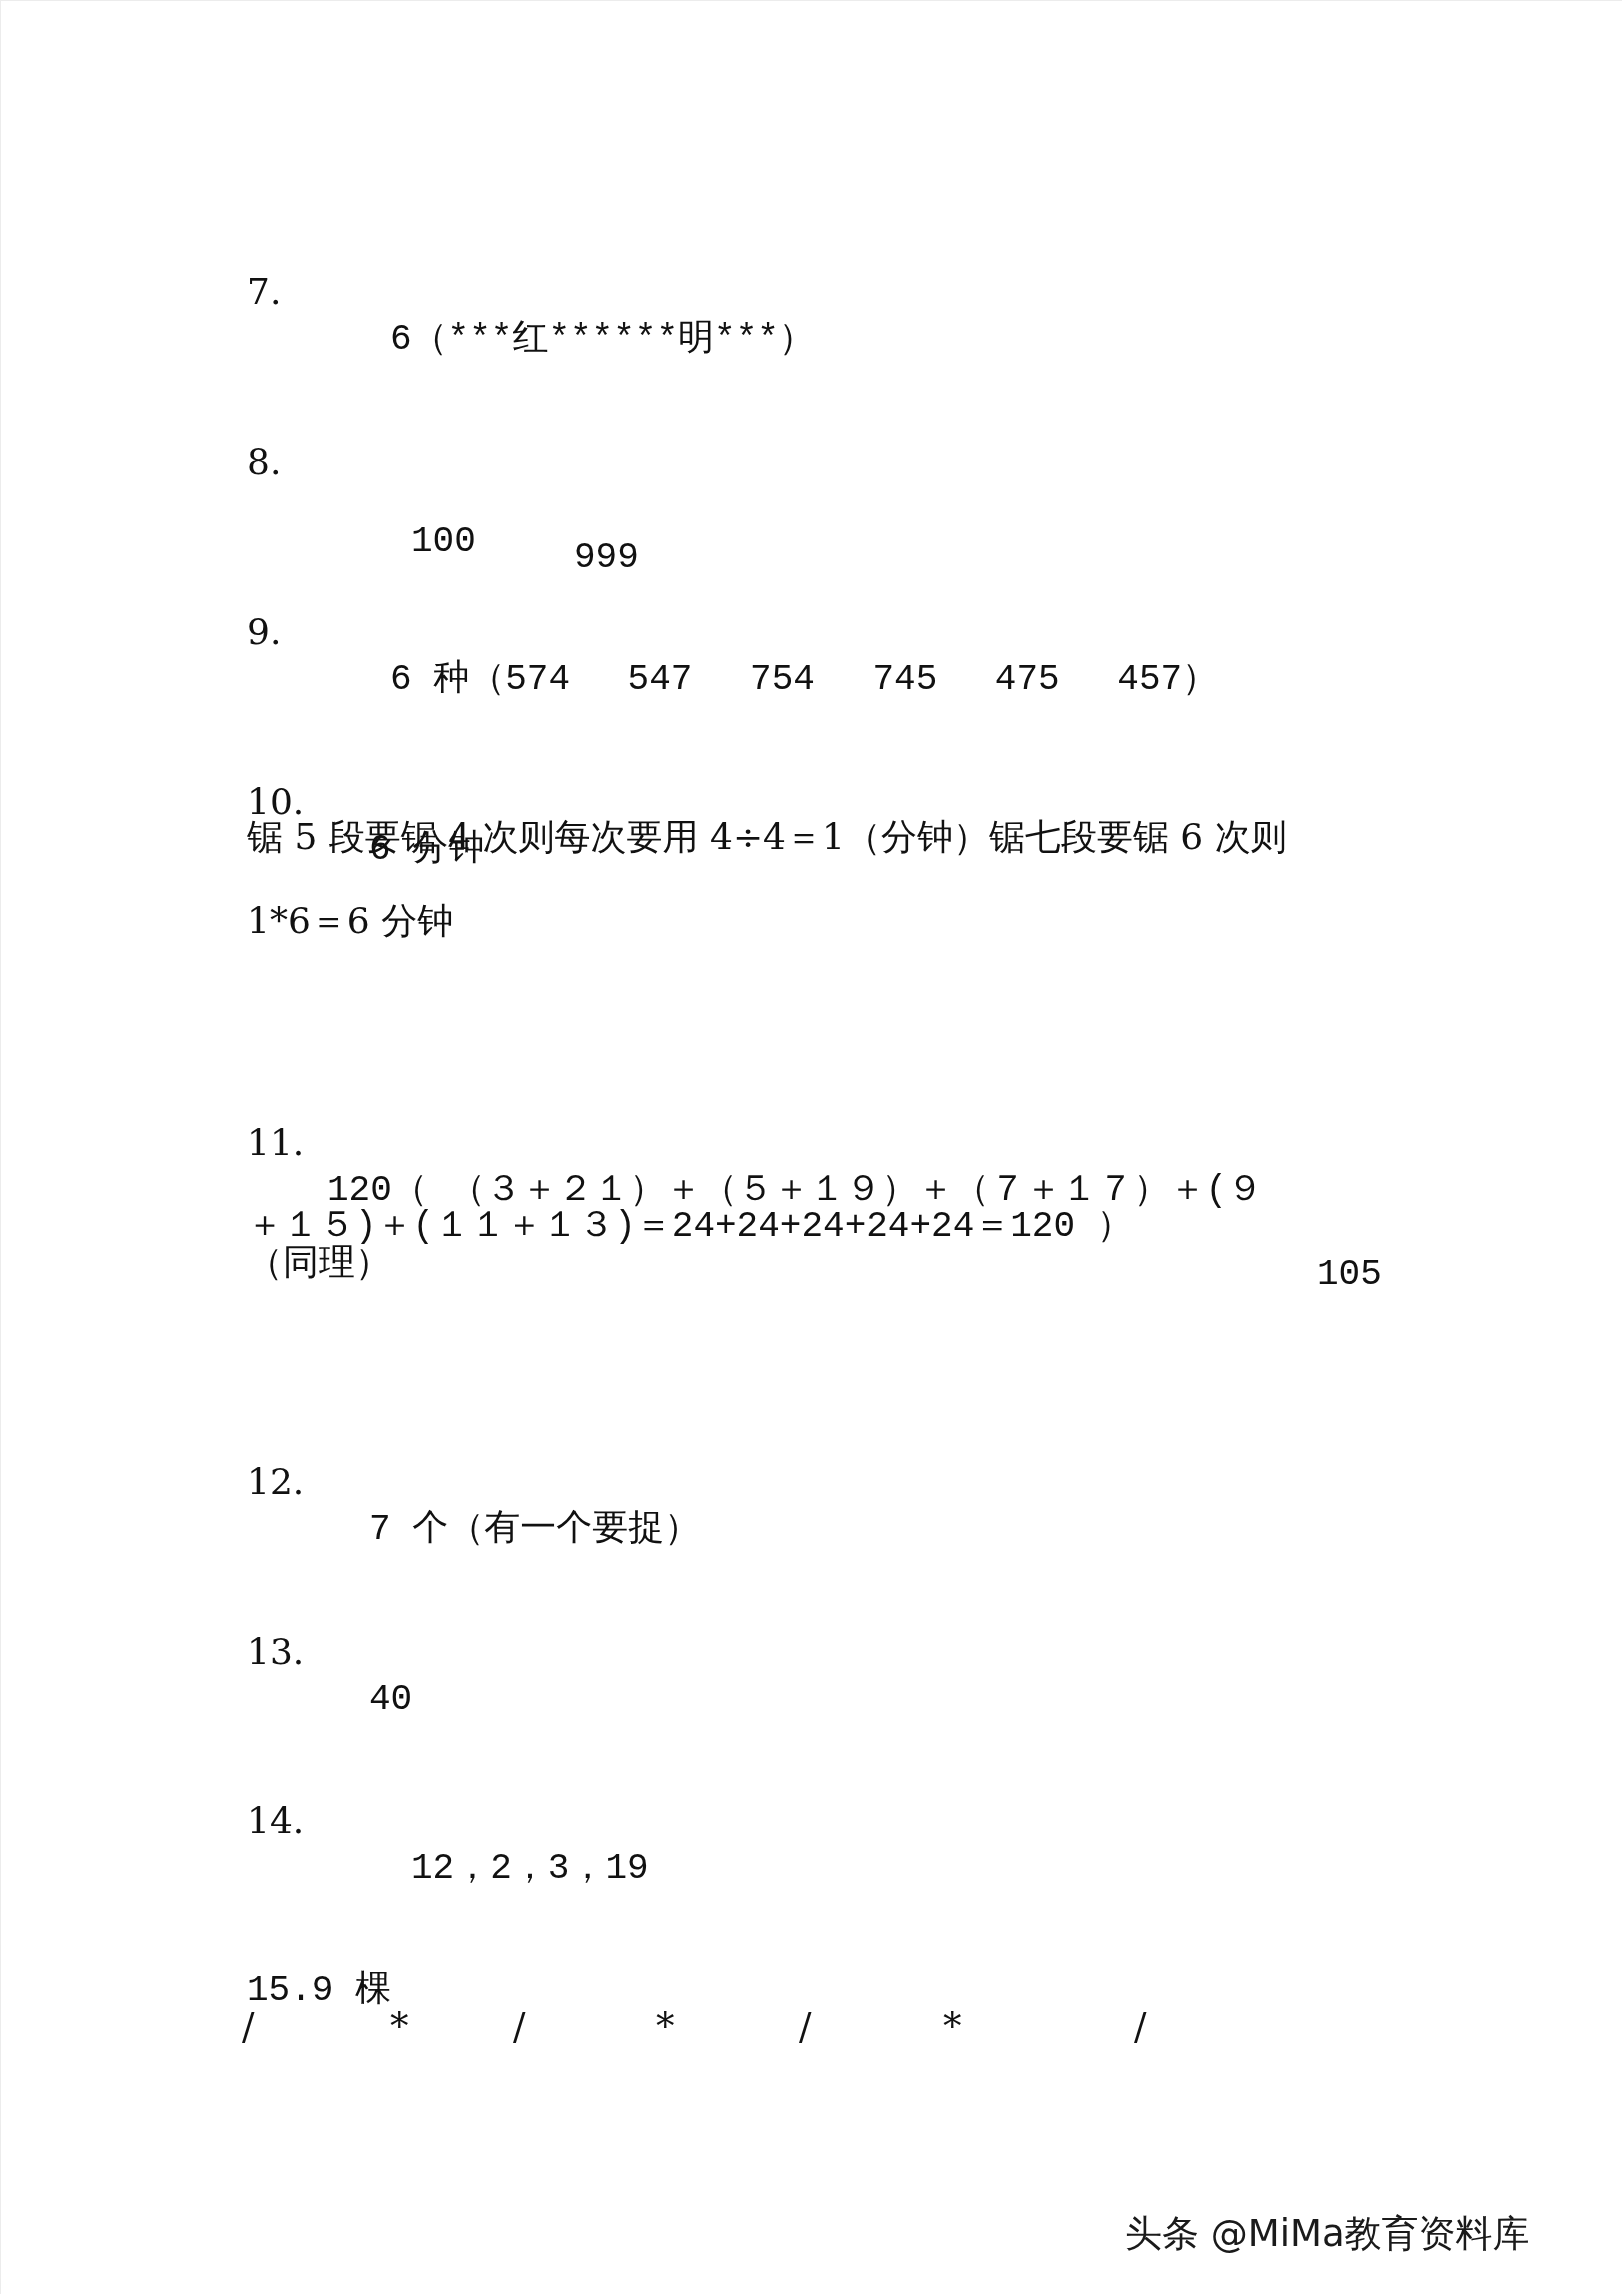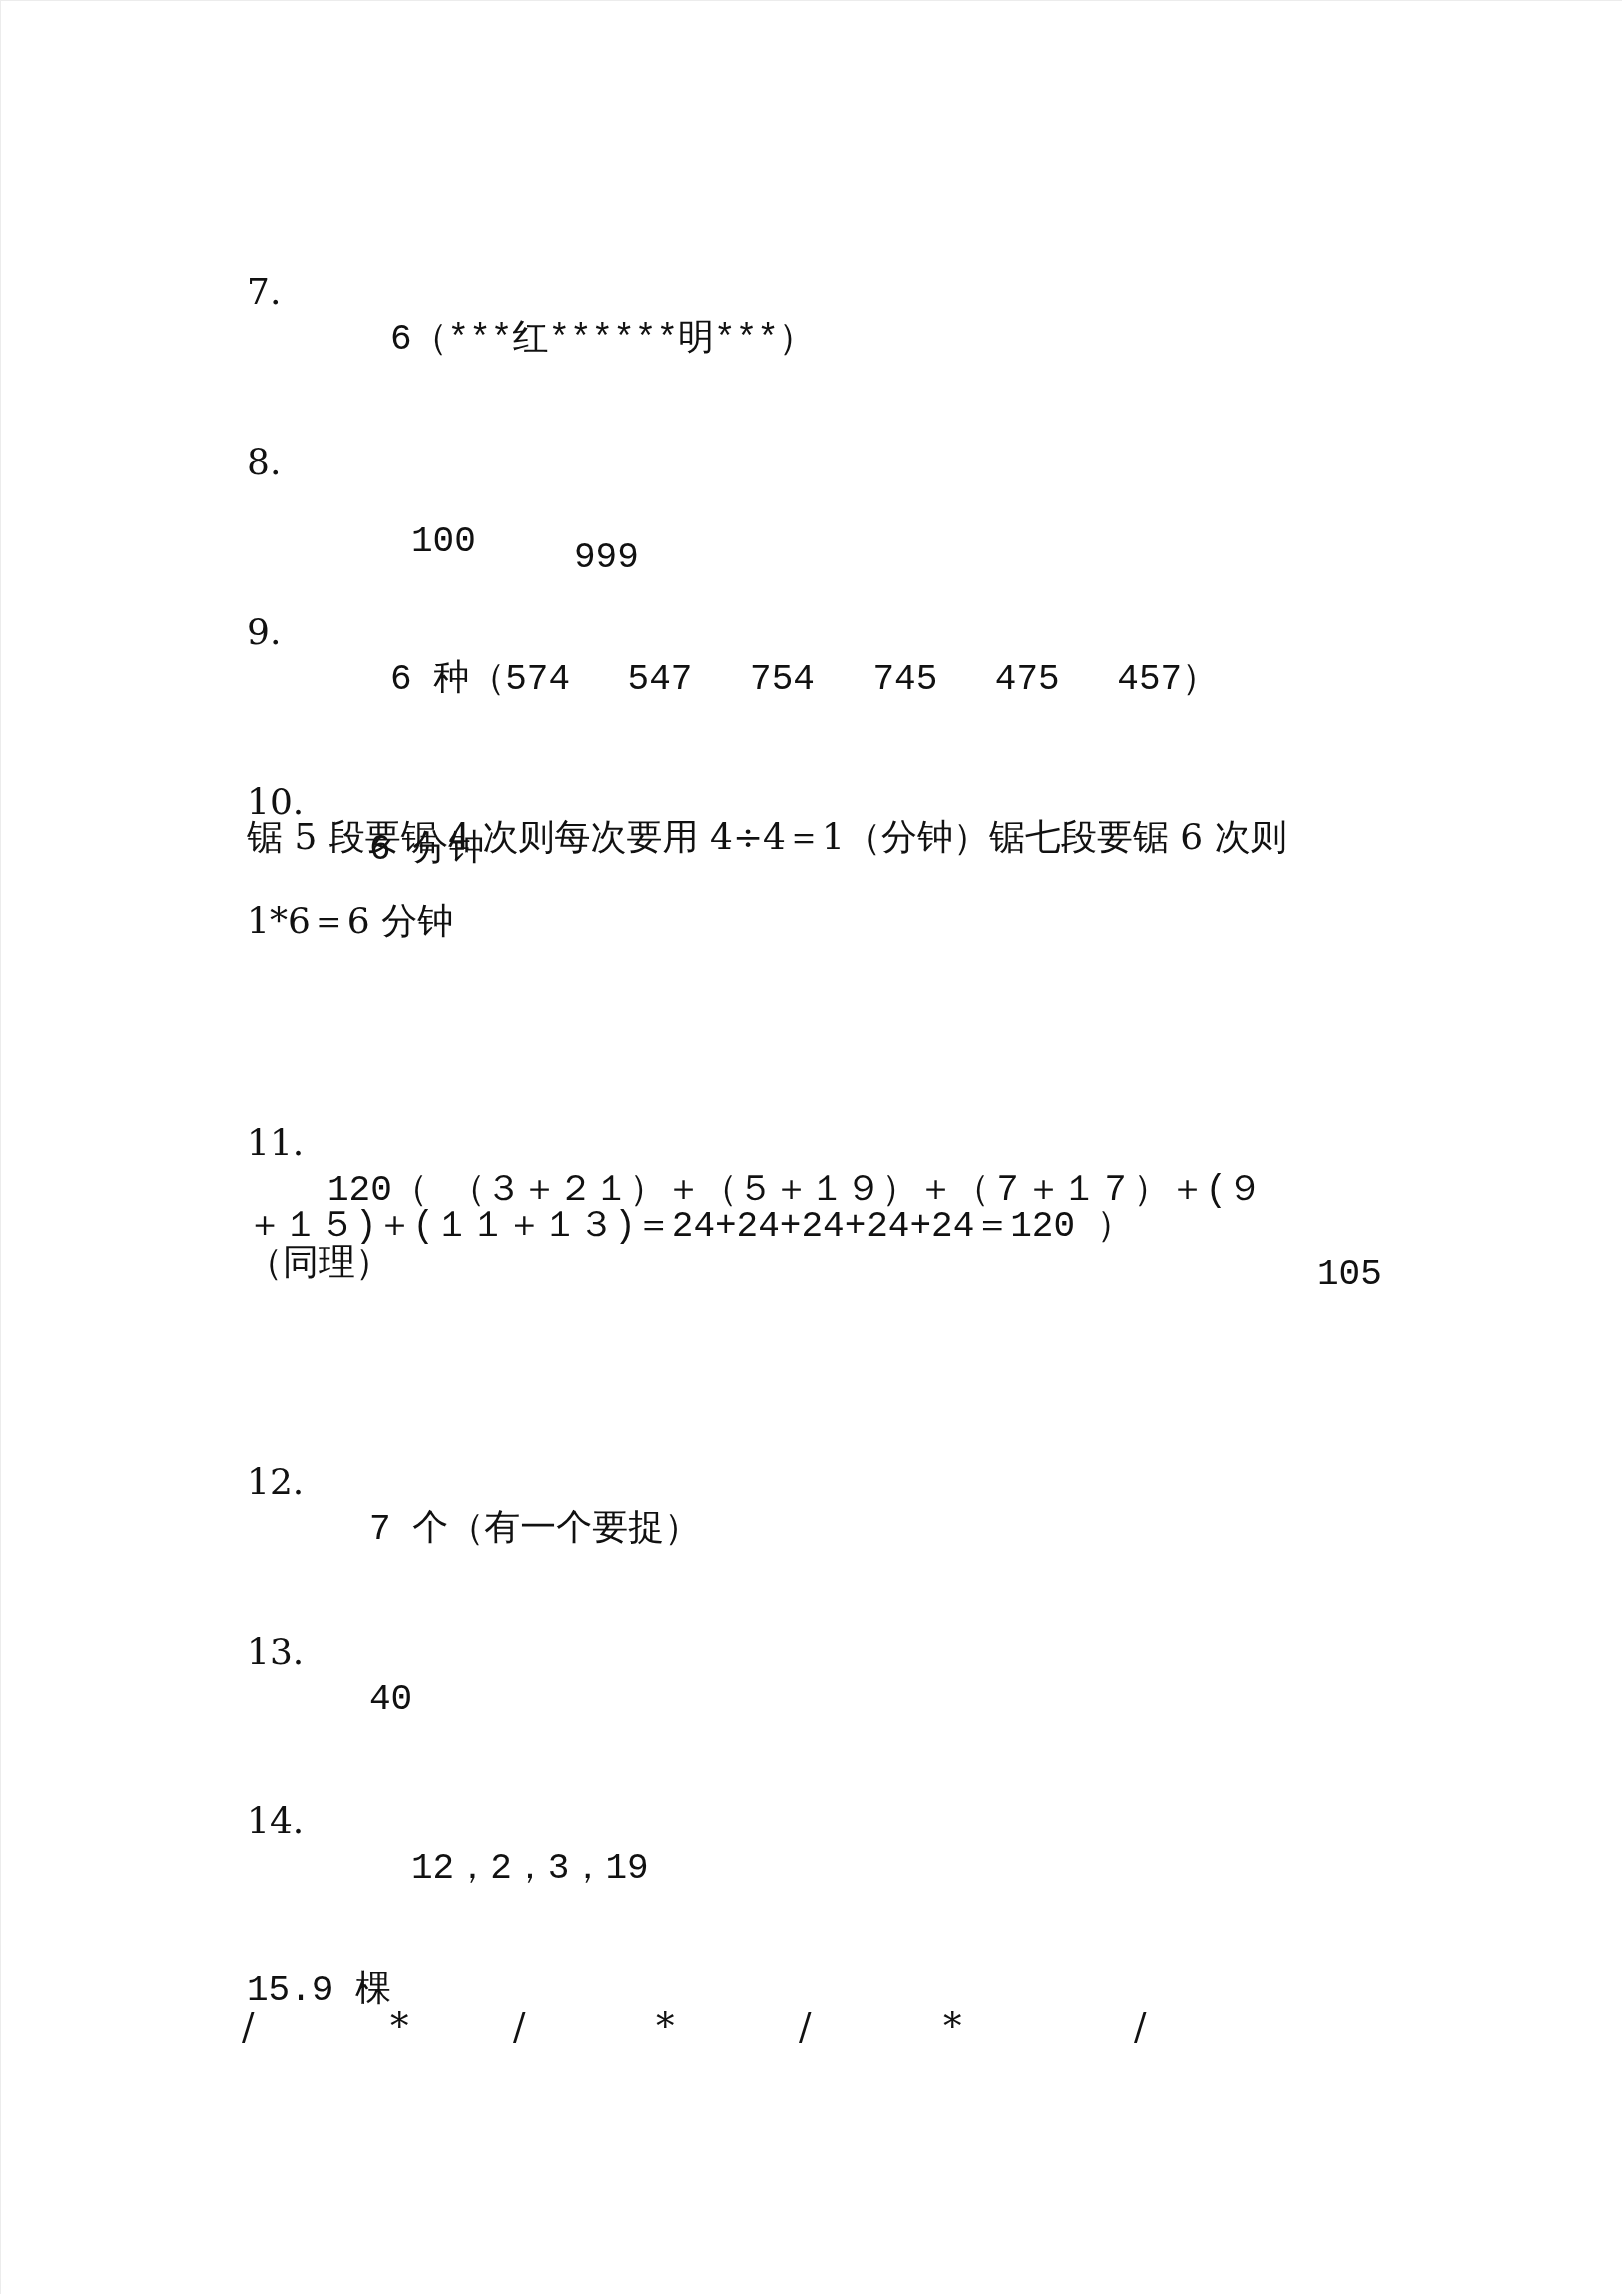--- a/index.html
+++ b/index.html
@@ -111,14 +111,15 @@
   <div>
     <span class="mark" style="top:2002px; left:241px;">/</span>
     <span class="mark" style="top:2002px; left:389px;">*</span>
     <span class="mark" style="top:2002px; left:512px;">/</span>
     <span class="mark" style="top:2002px; left:655px;">*</span>
     <span class="mark" style="top:2002px; left:798px;">/</span>
     <span class="mark" style="top:2002px; left:942px;">*</span>
     <span class="mark" style="top:2002px; left:1133px;">/</span>
   </div>
 
+  <div class="watermark">头条 @MiMa教育资料库</div>
 </div>
 
 
 </body></html>

